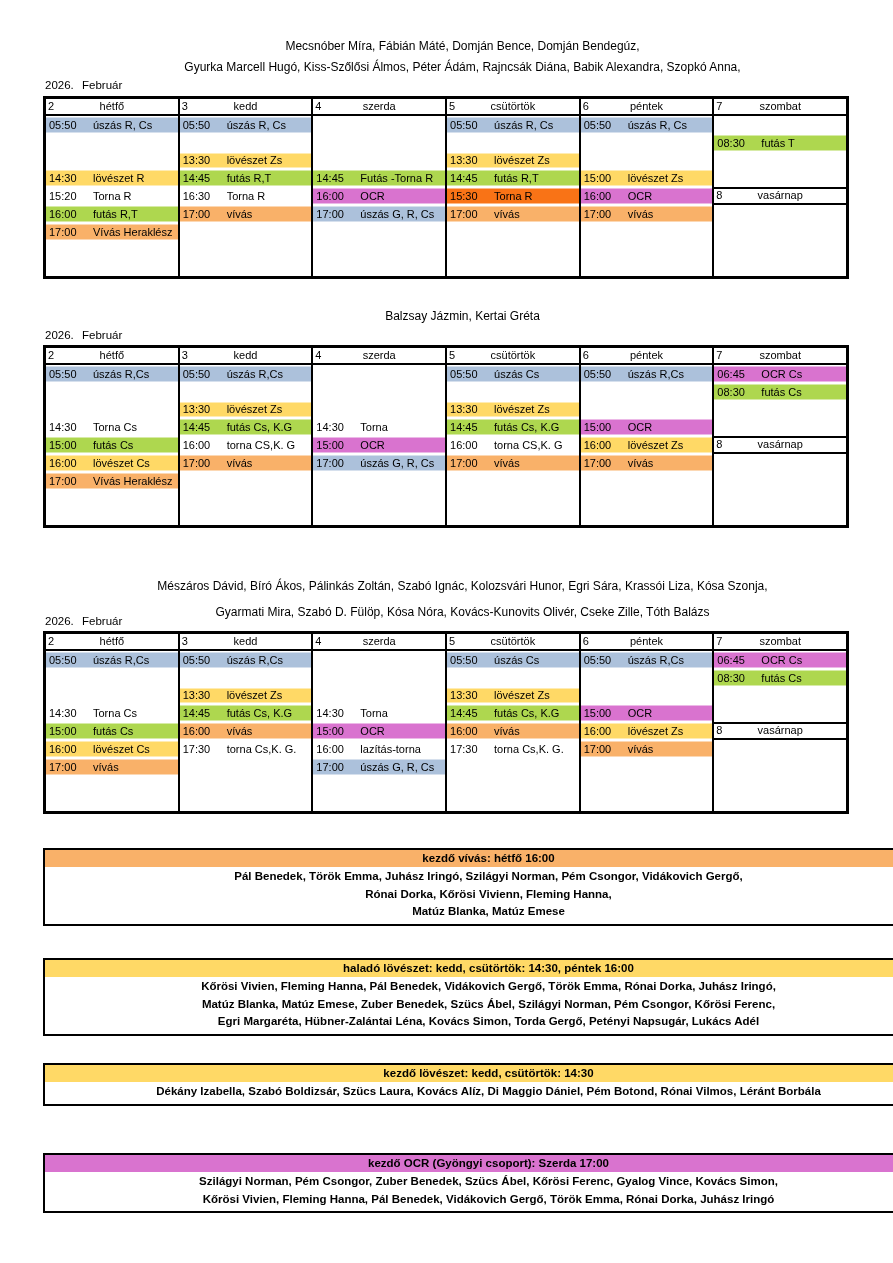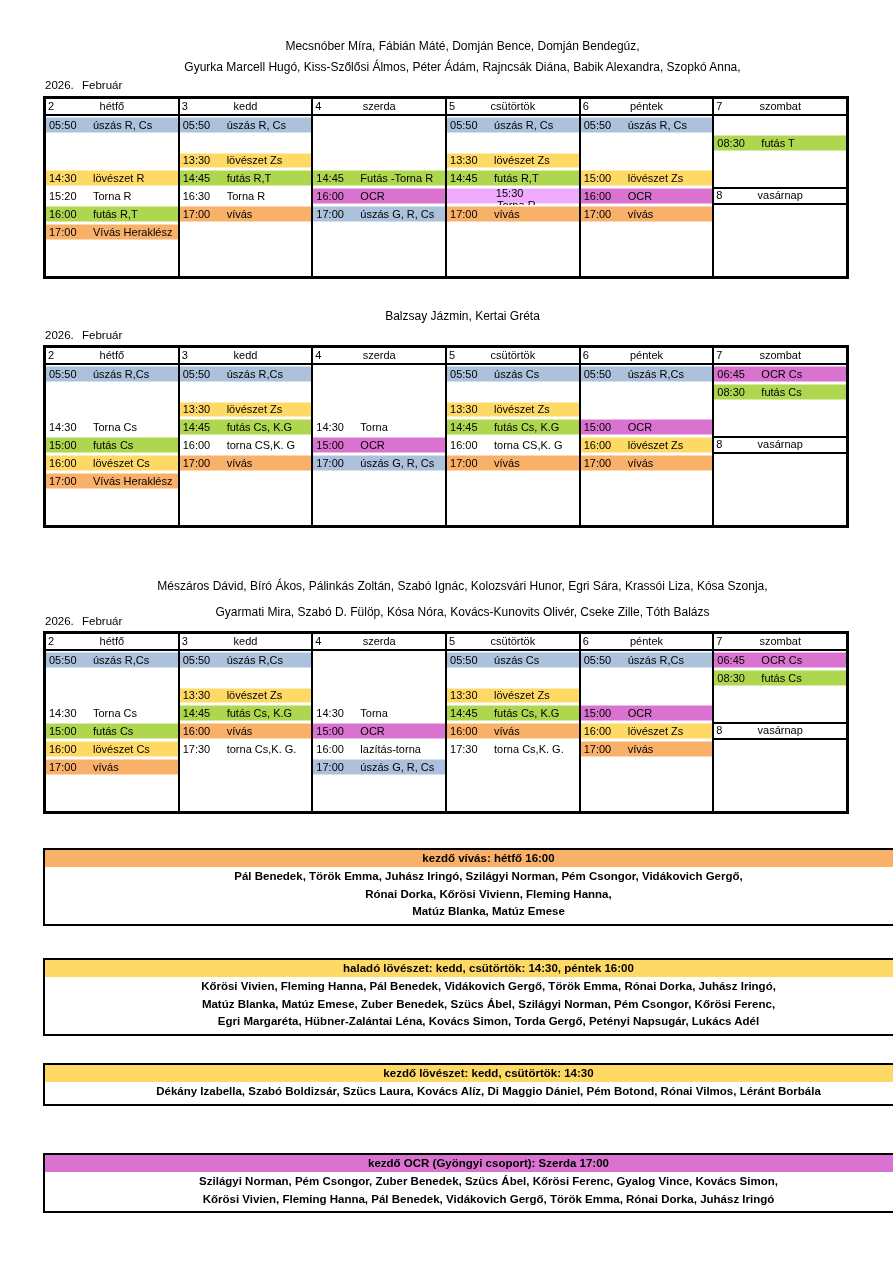--- a/index.html
+++ b/index.html
@@ -146,21 +146,21 @@
         </div>
         <div class="row"></div>
         <div class="row" style="background: rgb(255, 217, 102);">
           <span class="time">13:30</span>
           <span class="act">lövészet Zs</span>
         </div>
         <div class="row" style="background: rgb(174, 215, 79);">
           <span class="time">14:45</span>
           <span class="act">futás R,T</span>
         </div>
-        <div class="row" style="background: #f0abfc; flex-direction: column;">
+        <div class="row" style="background: #f97316;">
           <span class="time">15:30</span>
           <span class="act">Torna R</span>
         </div>
         <div class="row" style="background: rgb(249, 177, 105);">
           <span class="time">17:00</span>
           <span class="act">vívás</span>
         </div>
         <div class="row"></div>
         <div class="row"></div>
         <div class="row"></div>

